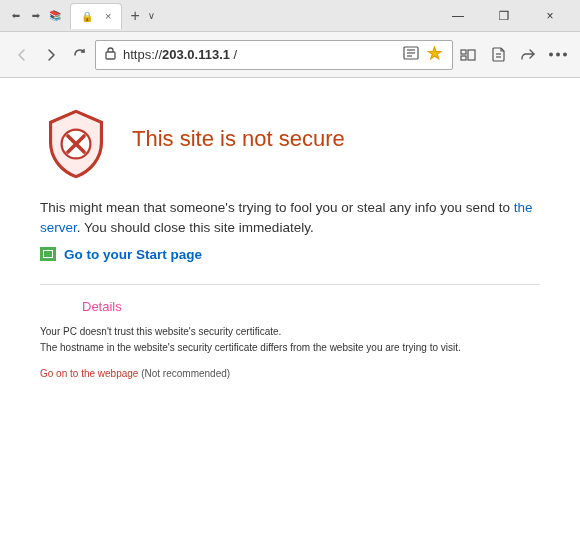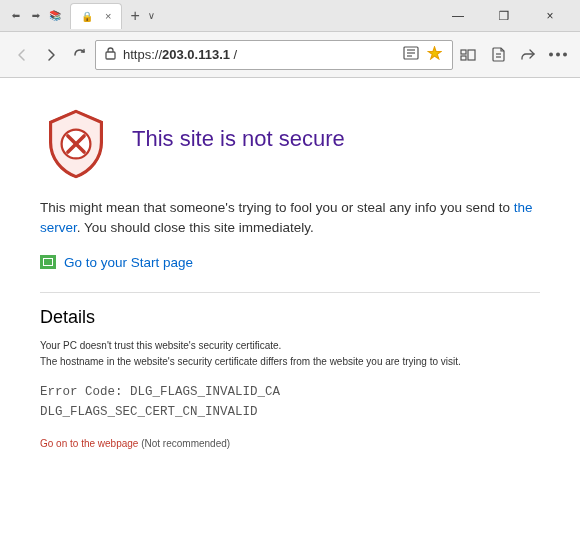--- a/index.html
+++ b/index.html
@@ -191,43 +191,44 @@
       flex-shrink: 0;
       position: relative;
     }
     .shield-svg {
       width: 72px;
       height: 72px;
     }
 
     .error-title {
       font-size: 22px;
-      color: #4c1d95;
+      color: #c2410c;
       font-weight: 400;
       padding-top: 18px;
     }
 
     .error-body {
       margin-left: 0;
       font-size: 13.5px;
       color: #333;
       line-height: 1.5;
-      margin-bottom: 16px;
+      margin-bottom: 8px;
     }
     .error-body a {
       color: #0066cc;
       text-decoration: none;
     }
 
     .start-page-link {
       display: flex;
       align-items: center;
       gap: 8px;
       margin-bottom: 22px;
       cursor: pointer;
+      font-weight: bold;
     }
     .start-page-icon {
       width: 16px;
       height: 14px;
       background: #4caf50;
       display: inline-flex;
       align-items: center;
       justify-content: center;
       flex-shrink: 0;
     }
@@ -240,23 +241,24 @@
       font-size: 13.5px;
       color: #0066cc;
       text-decoration: none;
     }
 
     .details-section {
       border-top: 1px solid #ddd;
       padding-top: 14px;
     }
     .details-label {
-      font-size: 18px;
-      color: #000000;
+      font-size: 13px;
+      color: #ec4899;
       margin-bottom: 10px;
+      margin-left: 42px;
     }
     .details-body {
       font-size: 10px;
       color: #333;
       line-height: 1.6;
       margin-bottom: 12px;
     }
     .error-code {
       font-family: 'Courier New', monospace;
       font-size: 12.5px;
@@ -399,23 +401,19 @@
     </div>
     <span class="start-page-text">Go to your Start page</span>
   </div>
 
   <div class="details-section">
     <div class="details-label">Details</div>
     <div class="details-body">
       <span>Your PC doesn't trust this website's security certificate.</span><br>
       <span>The hostname in the website's security certificate differs from the website you are trying to visit.</span>
     </div>
-    <div class="error-code">
-      <span>Error Code:  DLG_FLAGS_INVALID_CA</span><br>
-      <span>DLG_FLAGS_SEC_CERT_CN_INVALID</span>
-    </div>
     <div class="go-on-link">
       <a href="#">Go on to the webpage</a>
       <span class="not-rec">(Not recommended)</span>
     </div>
   </div>
 
 </div>
 
 </body></html>

